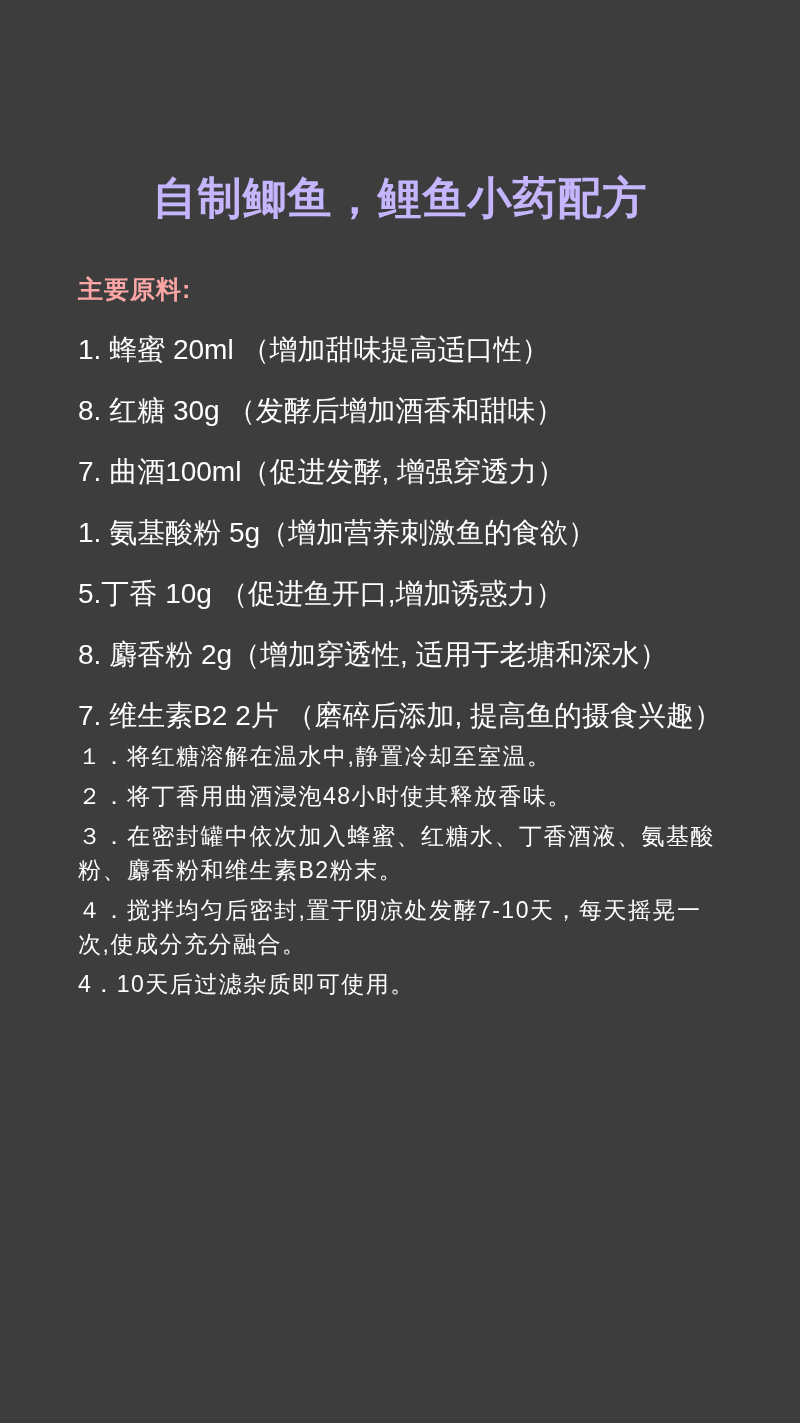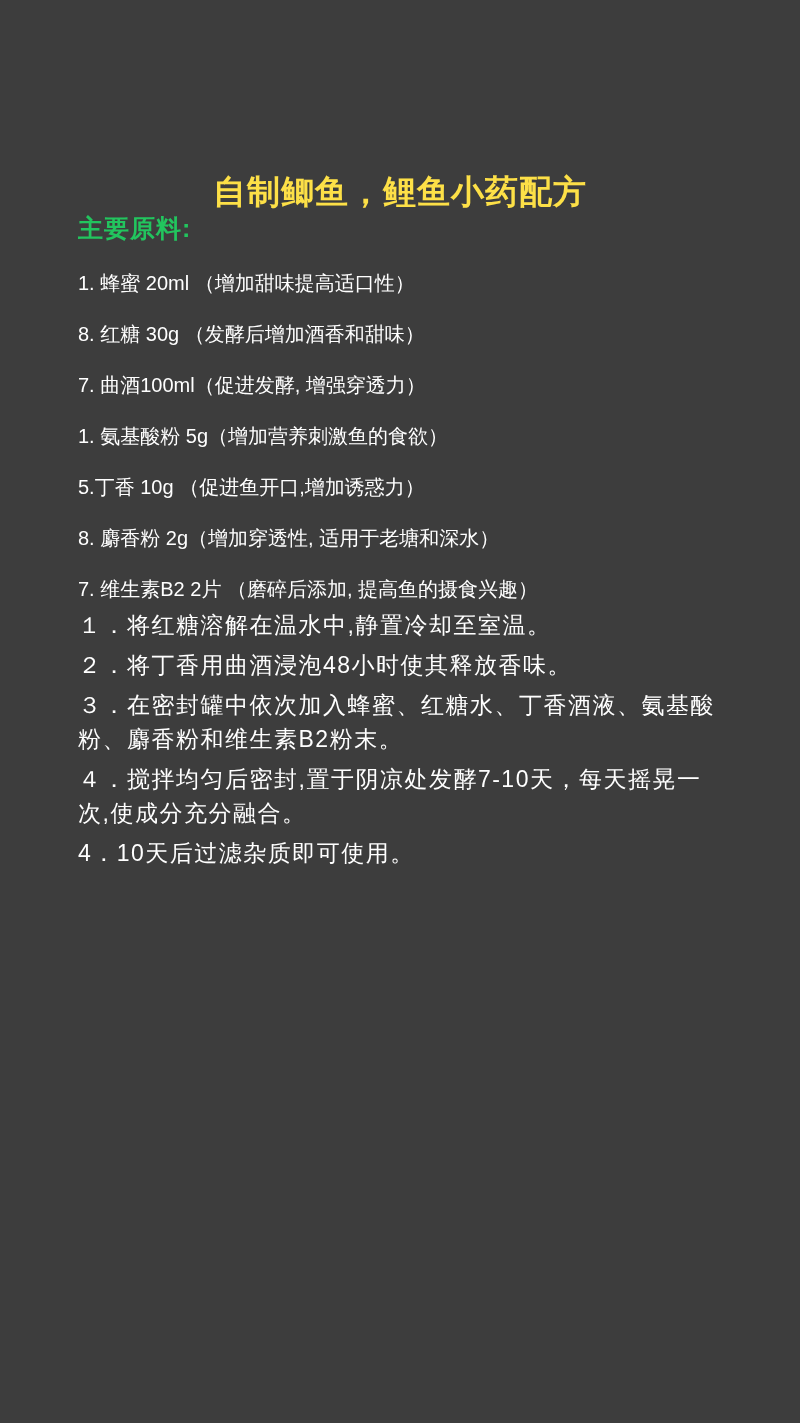--- a/index.html
+++ b/index.html
@@ -15,46 +15,47 @@
     overflow: hidden;
   }
   .page {
     position: relative;
     width: 800px;
     height: 1423px;
     box-sizing: border-box;
   }
   .title {
     text-align: center;
-    font-size: 33px;
+    font-size: 44px;
     font-weight: 700;
     letter-spacing: 1px;
     margin: 0;
     padding-top: 172px;
     line-height: 1.2;
-    color: #fde047;
+    color: #c4b5fd;
   }
   .section {
     padding: 0 78px;
     box-sizing: border-box;
   }
   .section-heading {
     font-size: 25px;
     font-weight: 700;
+    margin-top: 48px;
     margin-bottom: 4px;
     letter-spacing: 1px;
-    color: #22c55e;
+    color: #fca5a5;
   }
   .ingredient-list {
     list-style: none;
     margin: 0;
     padding: 0;
   }
   .ingredient-item {
-    font-size: 20px;
+    font-size: 28px;
     line-height: 1.25;
     margin-top: 26px;
     color: #ffffff;
     white-space: nowrap;
   }
   .steps-heading {
     font-size: 22px;
     font-weight: 700;
     letter-spacing: 3px;
     margin-top: 72px;

